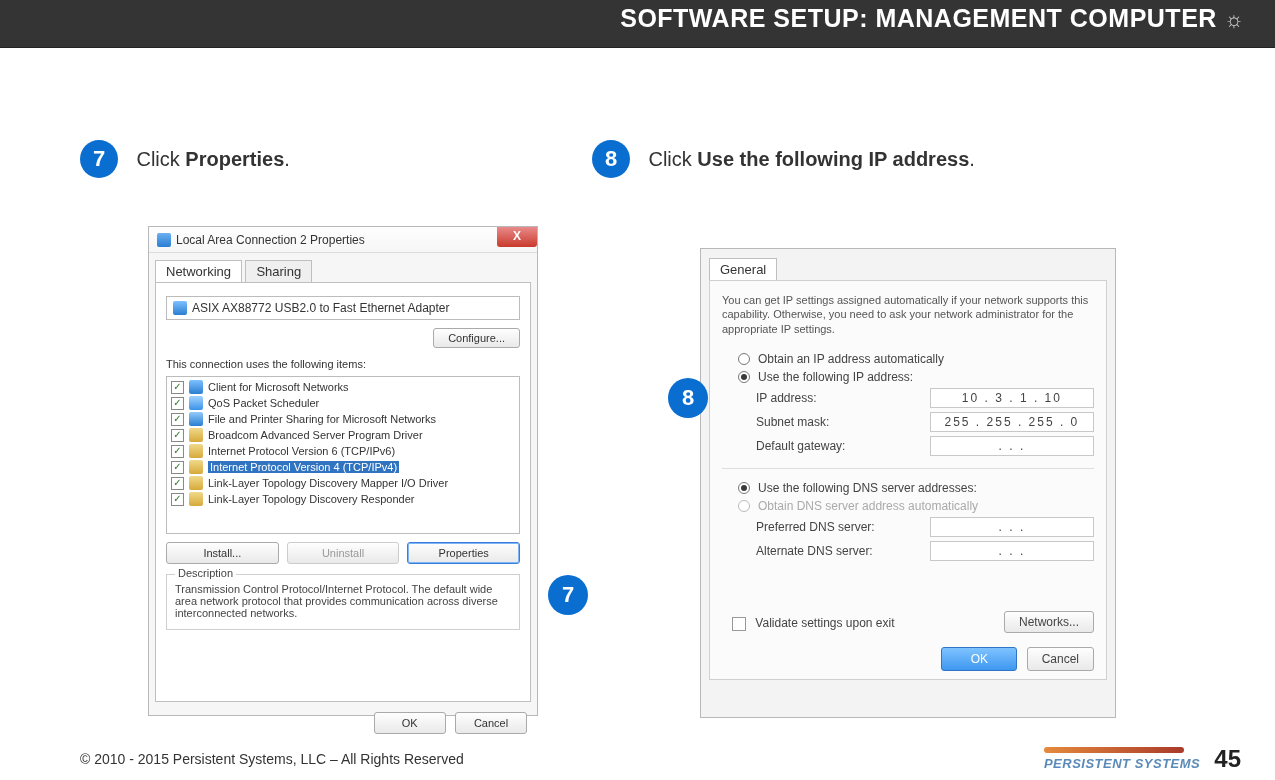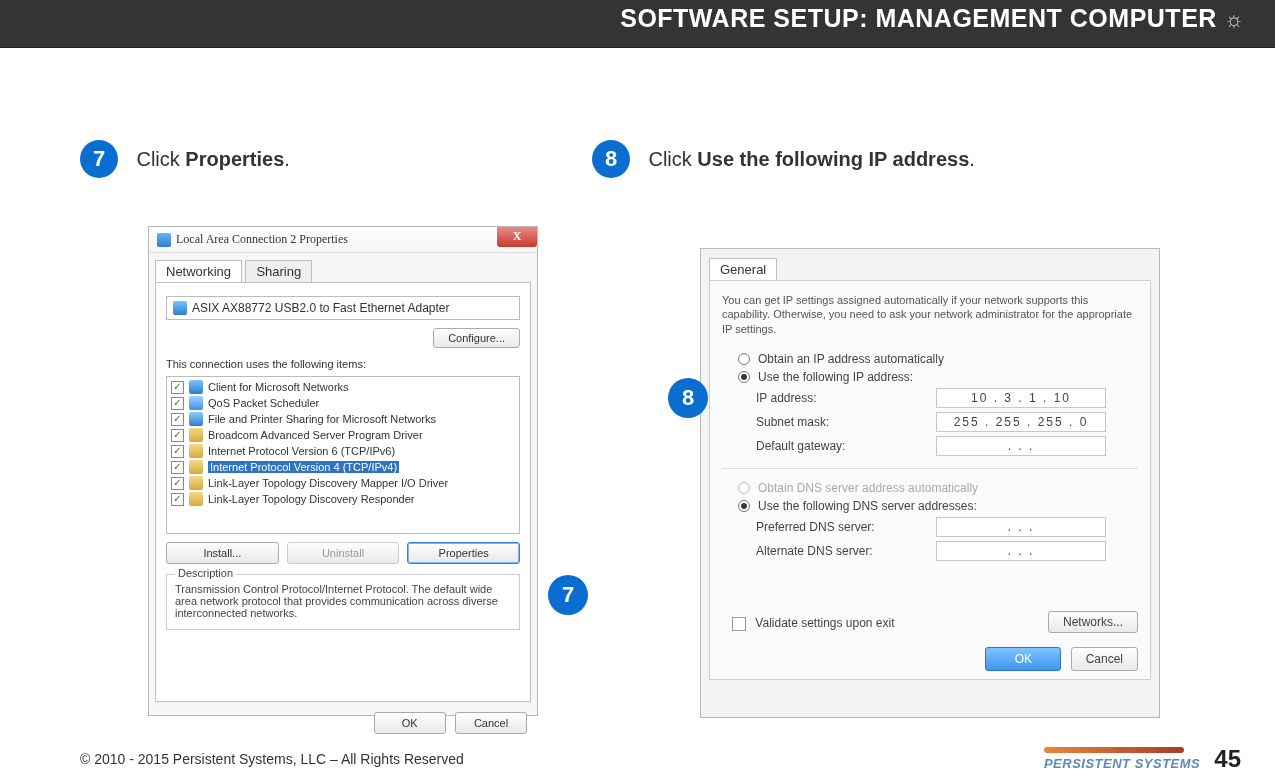--- a/index.html
+++ b/index.html
@@ -34,21 +34,21 @@
   }
   .win-dialog {
     position:absolute; background:#f6f6f6;
     border:1px solid #b8b8b8; font-size:12px; color:#333;
   }
   
   #d7 { left:148px; top:178px; width:390px; height:490px; }
   .titlebar {
     background:linear-gradient(#fefefe,#f6f6f6); height:26px;
     border-bottom:1px solid #ddd; display:flex; align-items:center;
-    padding-left:8px; font-size:12px; color:#333; position:relative;font-family:Liberation Serif, serif;
+    padding-left:8px; font-size:12px; color:#333; position:relative;
   }
   .titlebar .nic-icon { width:14px; height:14px;
     background:linear-gradient(#6ab0f3,#2a7ed1); border-radius:2px; margin-right:5px; }
   .close-x {
     position:absolute; right:0; top:0; width:40px; height:20px;
     background:linear-gradient(#e98a8a,#c83a2b); color:#fff;
     border-radius:0 0 3px 3px; text-align:center; font-size:12px; font-weight:bold;
     line-height:18px;
   }
   .tabs { padding:6px 6px 0 6px; }
@@ -100,21 +100,21 @@
     border:1px solid #cfcfcf; margin-top:10px; padding:8px 8px 10px;
     font-size:11px; color:#444; position:relative;
   }
   .desc-group .lg {
     position:absolute; top:-8px; left:8px; background:#fff; padding:0 3px; font-size:11px;
   }
   .d7-footer { text-align:right; padding:6px 10px 0 0; }
   .d7-footer .wbtn { display:inline-block; flex:none; min-width:72px; padding:4px 14px; margin-left:6px; }
 
   
-  #d8 { left:700px; top:200px; width:460px; height:470px; background:#f3f3f3; }
+  #d8 { left:700px; top:200px; width:416px; height:470px; background:#f3f3f3; }
   .d8-tabs { padding:8px 8px 0 8px; }
   .d8-pane {
     margin:0 8px 6px 8px; border:1px solid #cfcfcf; background:#fbfbfb;
     padding:12px; height:400px; position:relative; font-size:12px; color:#444;
   }
   .intro { font-size:11px; color:#555; line-height:1.3; }
   .radio-row { display:flex; align-items:center; gap:8px; margin:4px 0 4px 16px; font-size:12px; }
   .radio {
     width:12px; height:12px; border-radius:50%; border:1px solid #777;
     display:inline-flex; align-items:center; justify-content:center; background:#fff;
@@ -290,26 +290,26 @@
           <span class="v">255 . 255 . 255 .  0</span>
         </div>
       <div class="kv">
           <span class="k">Default gateway:</span>
           <span class="v">.      .      .</span>
         </div>
 
       <div class="sep"></div>
 
       <div class="radio-row">
+        <span class="radio sel"></span>
+        <span class="radio-lbl">Use the following DNS server addresses:</span>
+      </div>
+      <div class="radio-row">
         <span class="radio dis"></span>
         <span class="radio-lbl dis">Obtain DNS server address automatically</span>
-      </div>
-      <div class="radio-row">
-        <span class="radio sel"></span>
-        <span class="radio-lbl">Use the following DNS server addresses:</span>
       </div>
       <div class="kv">
           <span class="k">Preferred DNS server:</span>
           <span class="v">.      .      .</span>
         </div>
       <div class="kv">
           <span class="k">Alternate DNS server:</span>
           <span class="v">.      .      .</span>
         </div>
 

